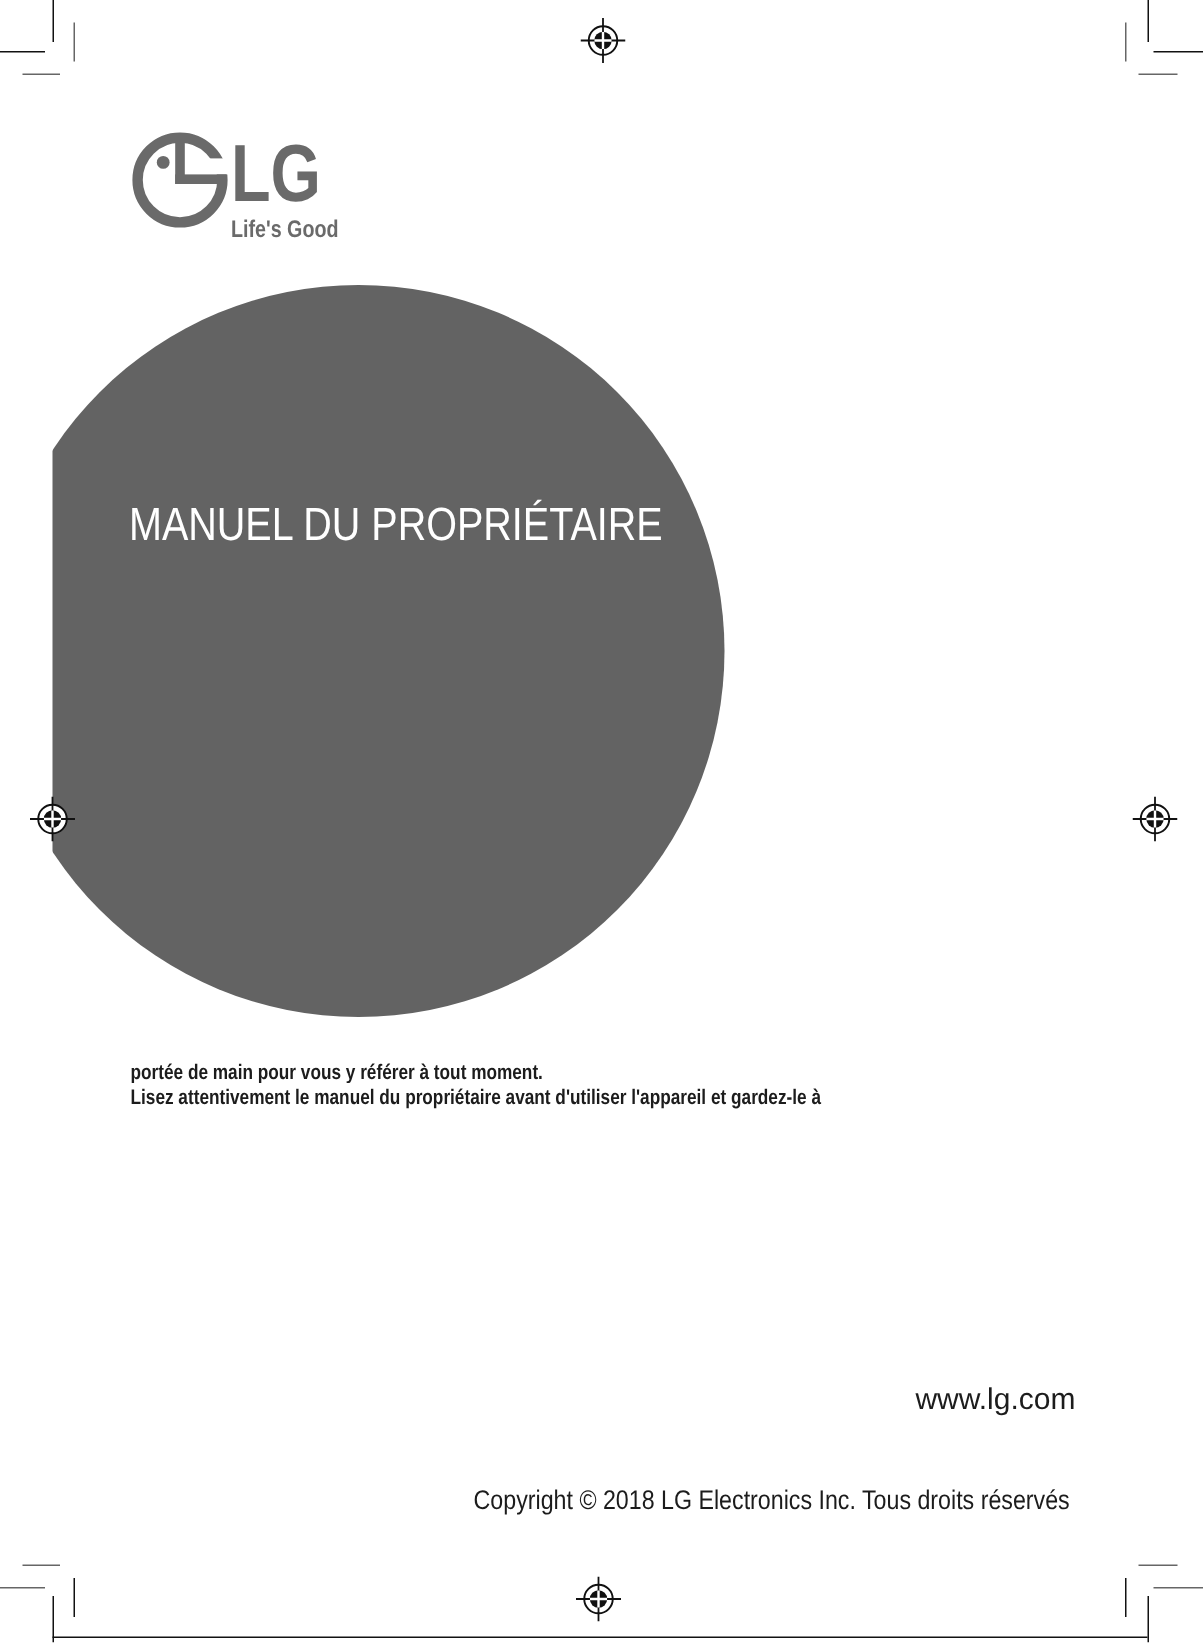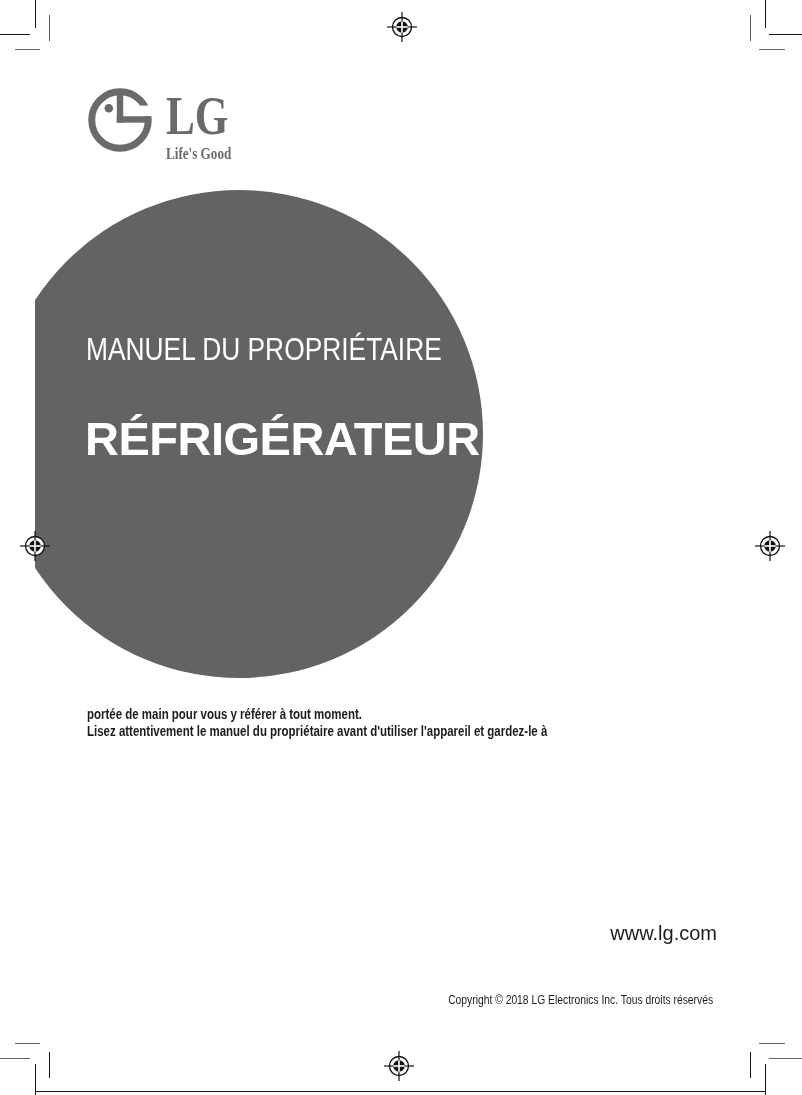--- a/index.html
+++ b/index.html
@@ -40,21 +40,21 @@
 
   .regmark{position:absolute;width:30px;height:30px;z-index:6;}
   .regmark.top{left:387px;top:12px;}
   .regmark.left{left:20px;top:531px;}
   .regmark.right{left:755px;top:531px;}
   .regmark.bottom{left:384px;top:1051px;}
 
   
   .brand{position:absolute;left:88px;top:88px;display:flex;z-index:4;}
   .emblem{width:64px;height:64px;color:var(--logo);}
-  .wordcol{margin-left:14px;font-family:Liberation Serif, serif;}
+  .wordcol{margin-left:2px;}
   .wordmark{
     font-size:54px;font-weight:700;color:var(--logo);line-height:54px;
     margin-top:1px;
   }
   .wordmark .cnd{display:inline-block;transform:scaleX(.80);transform-origin:left;}
   .tagline{
     font-size:16px;font-weight:700;color:var(--logo);line-height:16px;margin-top:3px;
   }
   .tagline .cnd{display:inline-block;transform:scaleX(.82);transform-origin:left;}
 
@@ -77,21 +77,21 @@
     font-size:14px;font-weight:700;line-height:16.5px;white-space:nowrap;color:var(--ink);
   }
   .notice .line .cnd{display:inline-block;transform:scaleX(.82);transform-origin:left;}
 
   
   .website{
     position:absolute;right:85px;top:924px;font-size:20px;line-height:18px;color:var(--ink);
     white-space:nowrap;z-index:2;margin-left:24px;
   }
   .copyright{
-    position:absolute;right:89px;top:992px;font-size:12px;line-height:16px;color:var(--ink);
+    position:absolute;right:89px;top:992px;font-size:18px;line-height:16px;color:var(--ink);
     white-space:nowrap;z-index:2;
   }
   .copyright .cnd{display:inline-block;transform:scaleX(.86);transform-origin:right;}
 </style>
 </head>
 <body>
 
 <div class="page">
 
   <div>
@@ -162,21 +162,20 @@
     <div class="wordcol">
       <div class="wordmark"><span class="cnd">LG</span></div>
       <div class="tagline"><span class="cnd">Life's Good</span></div>
     </div>
   </div>
 
   <div class="circle-clip">
     <div class="circle"></div>
   </div>
   <div class="doc-type"><span class="cnd">MANUEL DU PROPRIÉTAIRE</span></div>
-  <div class="product">RÉFRIGÉRATEUR</div>
 
   <div class="notice">
     <div class="line"><span class="cnd">portée de main pour vous y référer à tout moment.</span></div>
     <div class="line"><span class="cnd">Lisez attentivement le manuel du propriétaire avant d'utiliser l'appareil et gardez-le à</span></div>
   </div>
 
   <div class="website">www.lg.com</div>
   <div class="copyright"><span class="cnd">Copyright © 2018 LG Electronics Inc. Tous droits réservés</span></div>
 
 </div>

